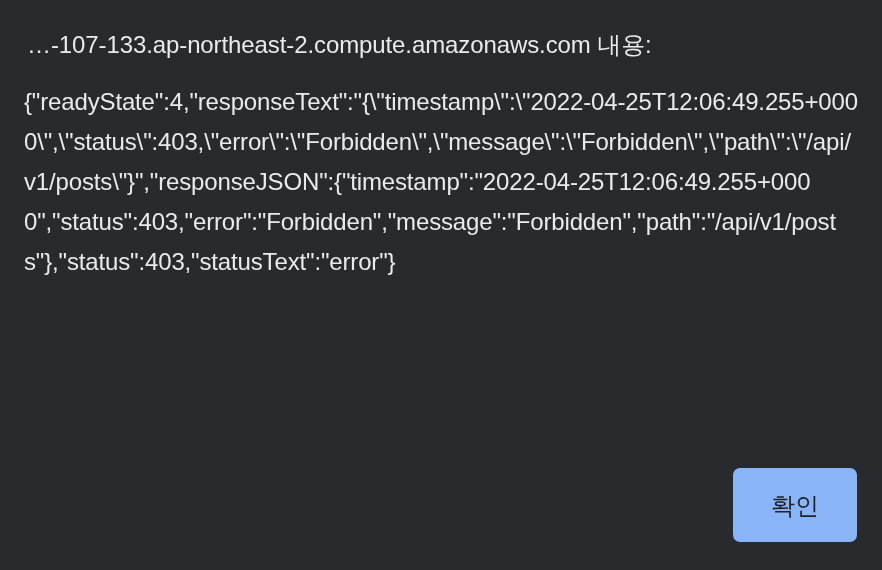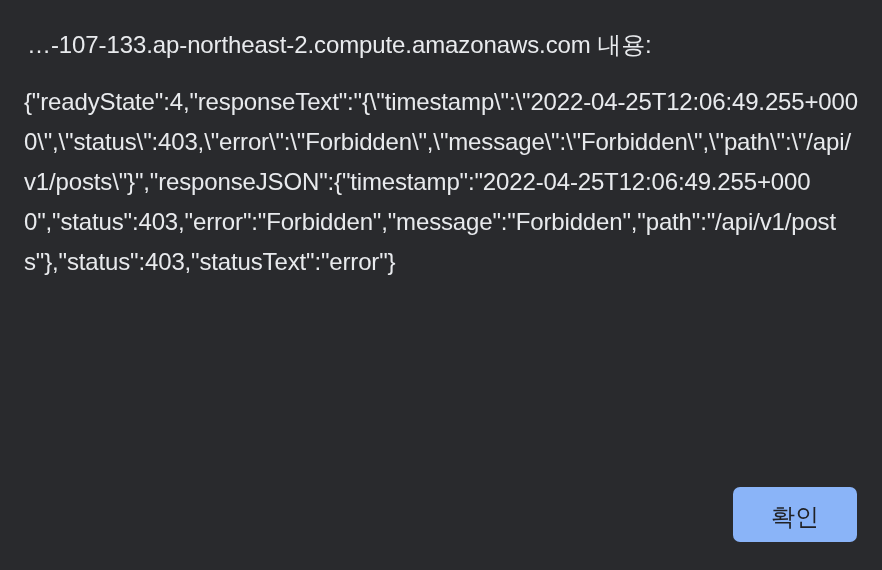--- a/index.html
+++ b/index.html
@@ -60,21 +60,21 @@
     align-items: center;
     padding: 0 25px 28px 0;
   }
 
   .btn-ok {
     background: #8ab4f8;
     color: #202124;
     border: none;
     border-radius: 7px;
     width: 124px;
-    height: 55px;
+    height: 74px;
     font-size: 24px;
     font-family: "Liberation Sans", "DejaVu Sans", sans-serif;
     font-weight: 400;
     cursor: pointer;
     padding: 0;
     line-height: 59px;
     text-align: center;
   }
 </style>
 </head>

